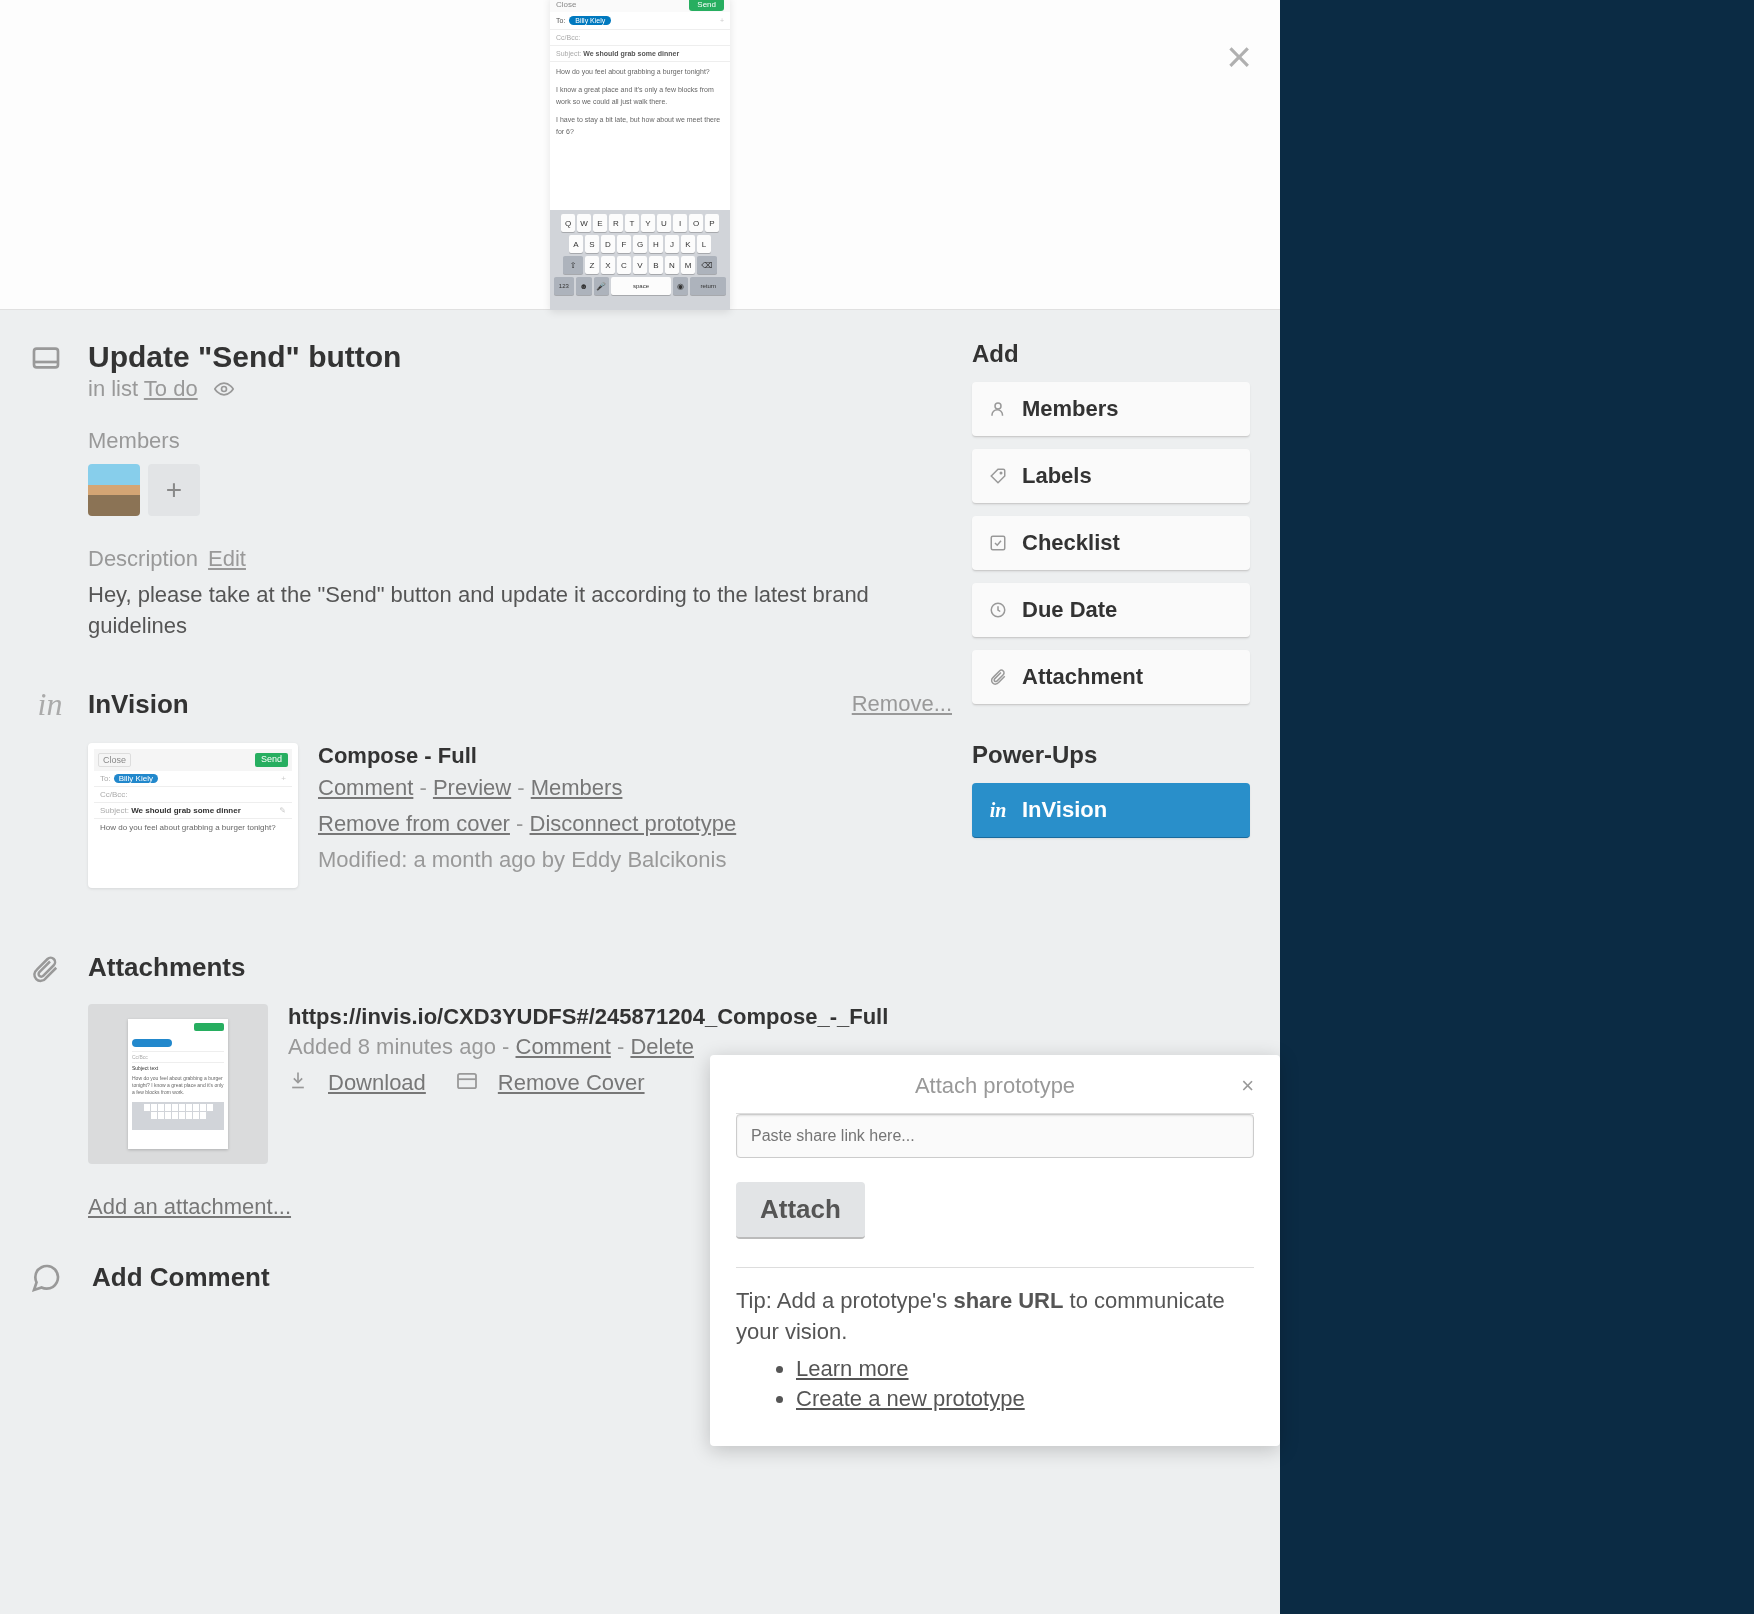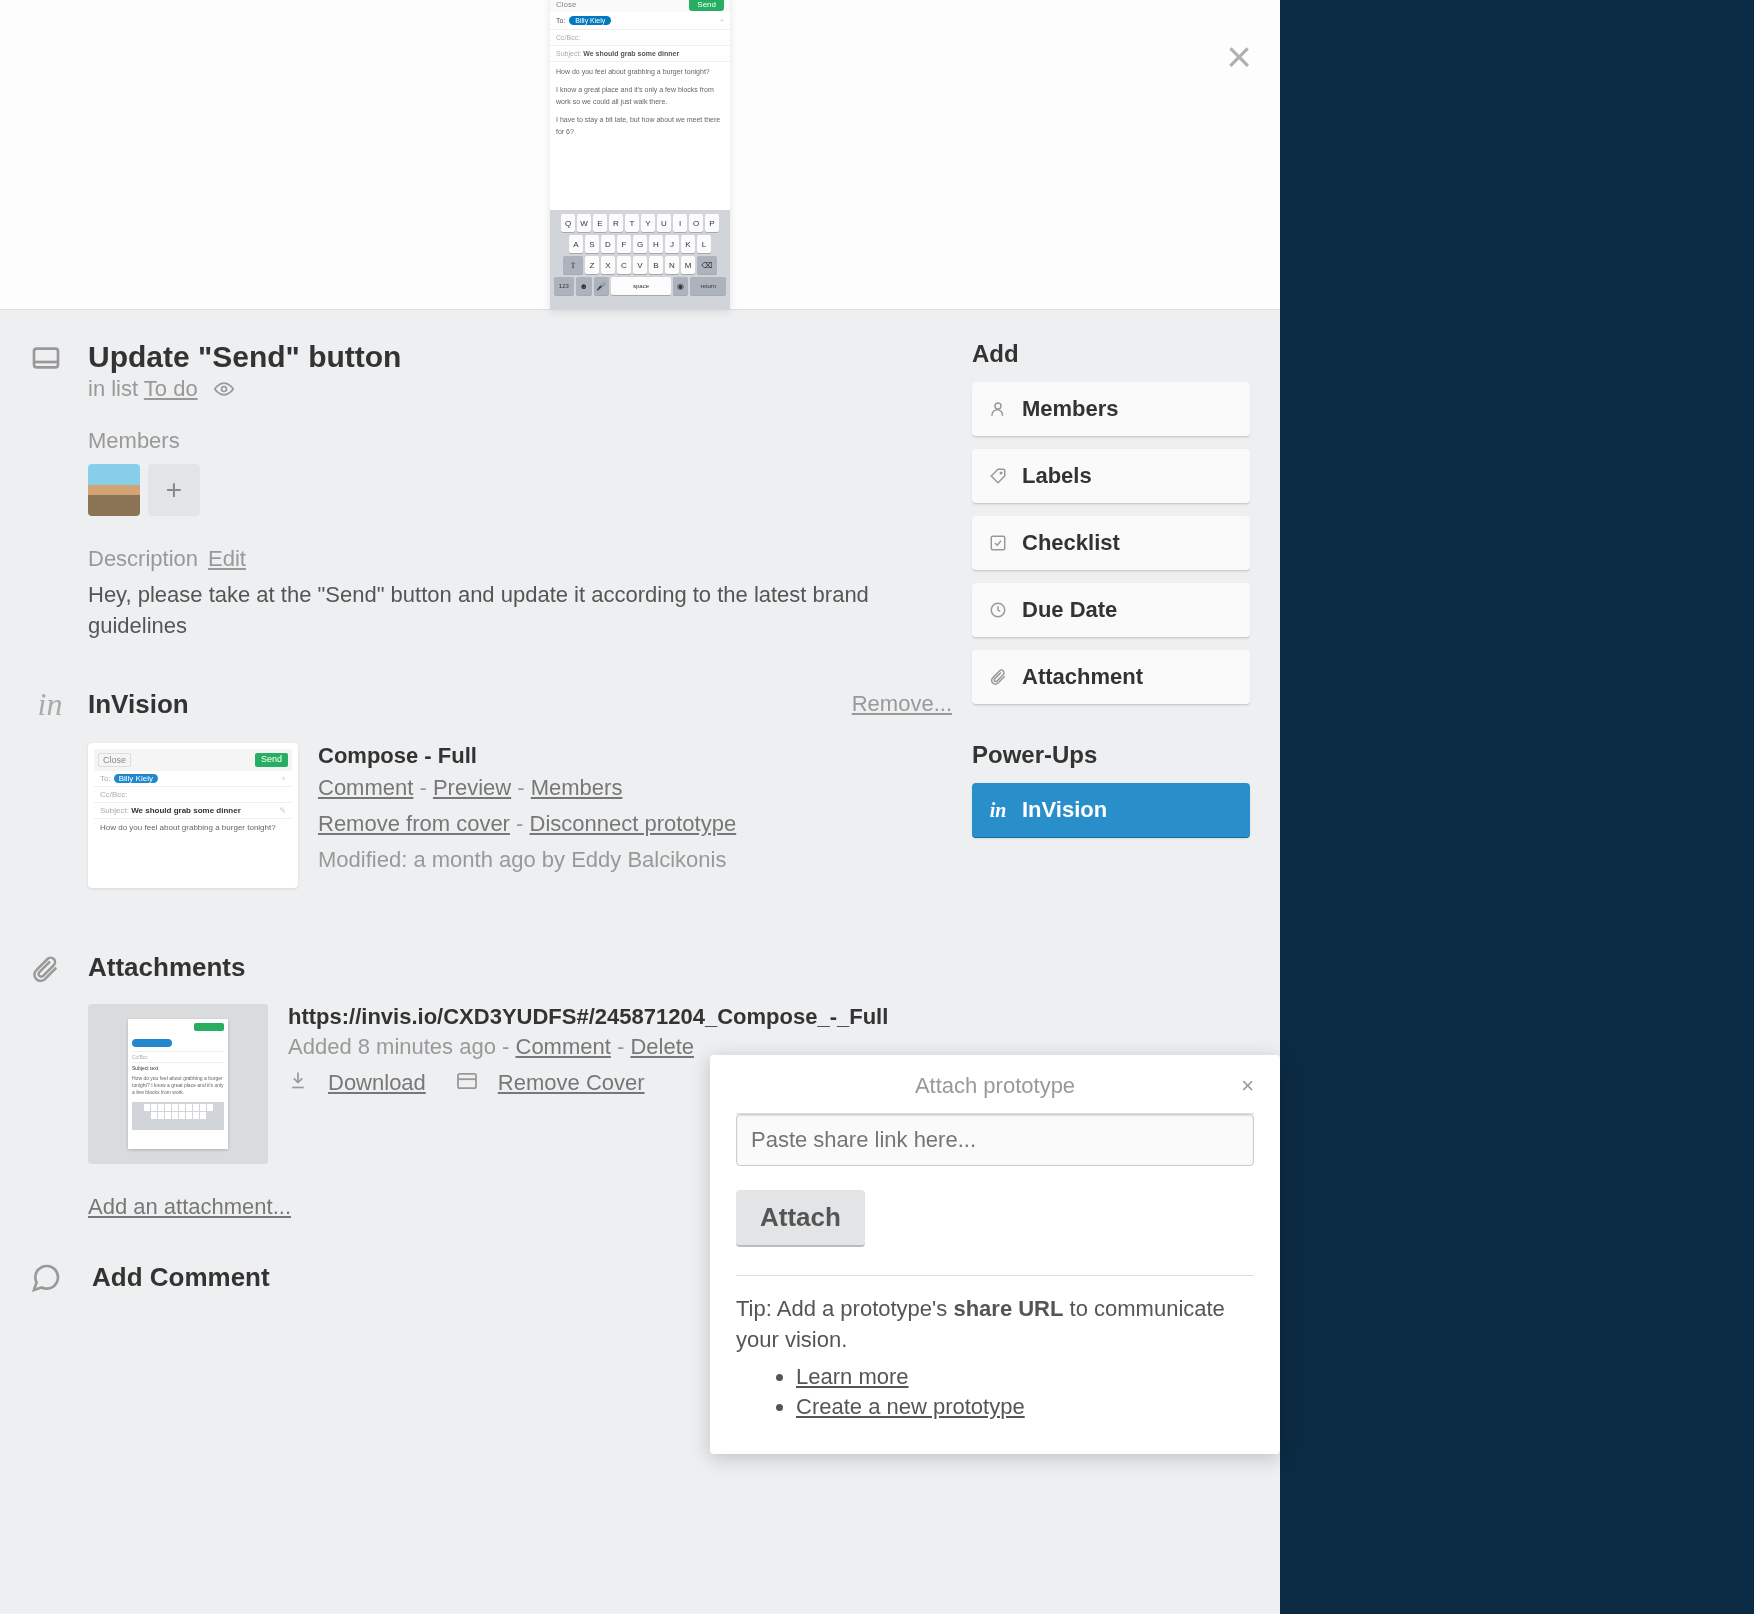--- a/index.html
+++ b/index.html
@@ -84,21 +84,21 @@
 .powerups-heading { margin-top: 36px; }
 
 .popover {
   position: absolute; right: 0; top: 1055px; width: 570px; background: white;
   border-radius: 4px; box-shadow: 0 4px 20px rgba(0,0,0,0.2);
   padding: 18px 26px 30px 26px;
 }
 .popover-header { text-align: center; color: #999; font-size: 22px; padding-bottom: 14px; border-bottom: 1px solid #ddd; position: relative;}
 .popover-close { position: absolute; right: 0; top: 0; font-size: 22px; color: #999; cursor: pointer;}
 .popover-sub { font-size: 22px; font-weight: 700; color: #333; margin-top: 16px; margin-bottom: 10px;}
-.popover-input { width: 100%; padding: 12px 14px; font-size: 22px; border: 1px solid #ccc; border-radius: 4px; background: #fafafa; color: #999; box-shadow: inset 0 1px 2px rgba(0,0,0,0.1);}
+.popover-input { width: 100%; padding: 12px 14px; font-size: 16px; border: 1px solid #ccc; border-radius: 4px; background: #fafafa; color: #999; box-shadow: inset 0 1px 2px rgba(0,0,0,0.1);}
 .attach-btn { background: #e2e4e6; border: none; border-bottom: 2px solid #bbb; border-radius: 4px; padding: 12px 24px; font-size: 26px; font-weight: 700; color: #555; margin-top: 24px; cursor: pointer;}
 .popover-divider { border: none; border-top: 1px solid #ddd; margin: 28px 0 18px 0;}
 .tip-text { font-size: 22px; color: #555; line-height: 1.4;}
 .tip-text .bold { font-weight: 700;}
 .tip-list { list-style: disc; padding-left: 60px; margin-top: 8px;}
 .tip-list li { font-size: 22px; color: #555; margin-bottom: 4px;}
 .tip-list a { color: #555; text-decoration: underline;}
 
 .thumb-mock-hdr { display:flex; justify-content:space-between; padding:4px; background:#f5f5f5;}
 .thumb-mock-close { font-size:9px; color:#888; border:1px solid #ddd; padding:1px 4px; border-radius:2px;}

